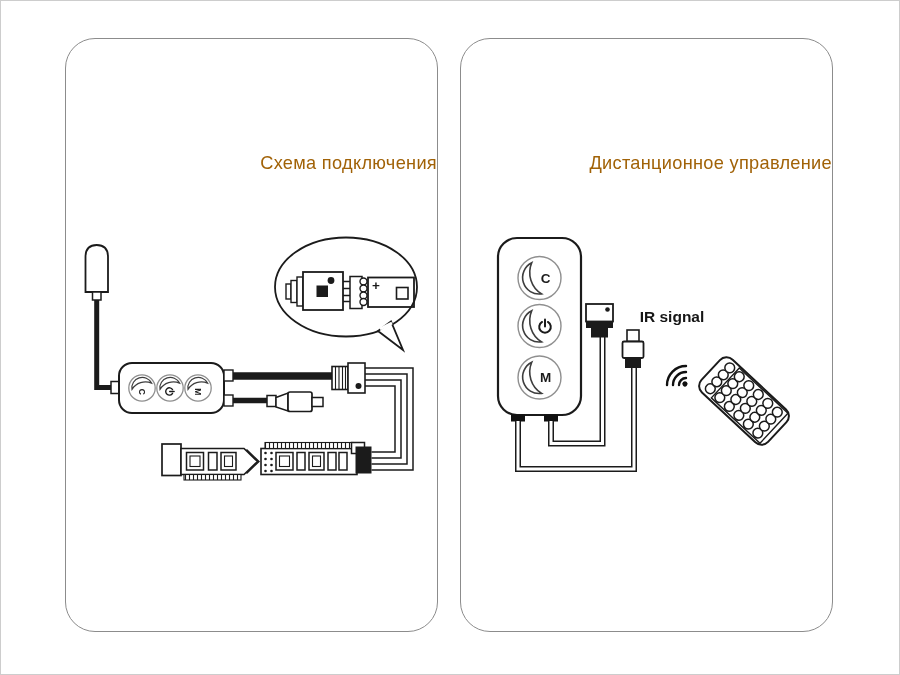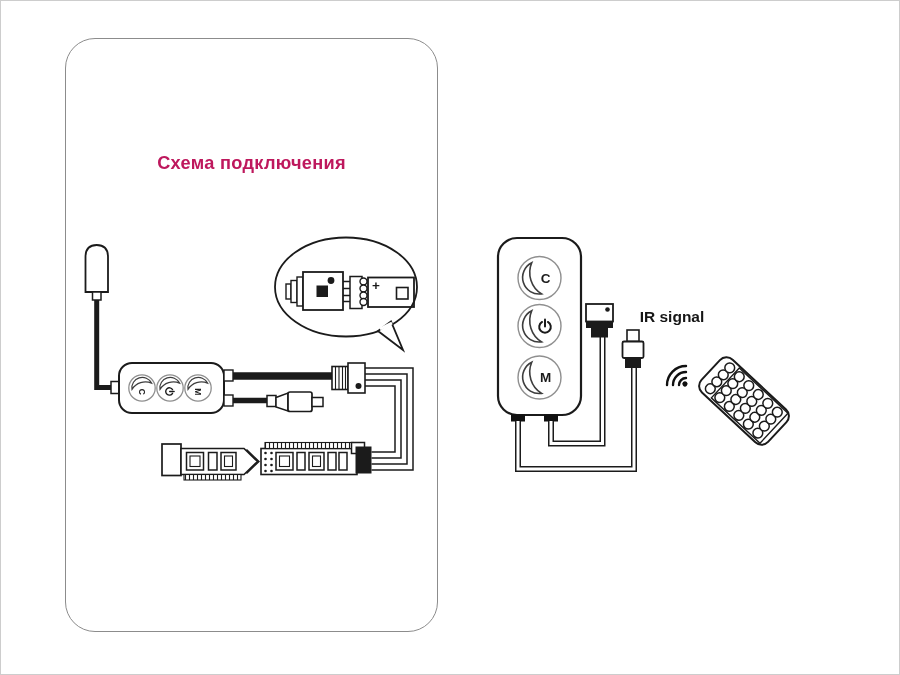--- a/index.html
+++ b/index.html
@@ -8,35 +8,38 @@
     box-shadow:inset 0 0 0 1px #cdcdcd;
     font-family:"Liberation Sans", sans-serif;overflow:hidden;
   }
   .panel{
     position:absolute;top:38px;width:373px;height:594px;
     border:1.2px solid #8c8c8c;border-radius:30px;background:#fff;box-sizing:border-box;
   }
   .panel.left{left:65px;}
   .panel.right{left:460px;}
   .panel-title{
-    position:absolute;top:114px;left:0;width:100%;text-align:center;
-    font-size:18.2px;font-weight:700;letter-spacing:.3px;color:#be185d;
+    position:absolute;top:114px;left:0;width:100%;text-align:right;
+    font-size:18.2px;font-weight:400;letter-spacing:.3px;color:#a16207;
   }
   svg.art{position:absolute;left:0;top:0;width:900px;height:675px;pointer-events:none;}
   svg text{font-family:"Liberation Sans", sans-serif;}
 </style>
 </head>
 <body>
 
 <div class="canvas">
 
   <div class="panel left">
     <div class="panel-title">Схема подключения</div>
   </div>
 
+  <div class="panel right">
+    <div class="panel-title">Дистанционное управление</div>
+  </div>
 
   <svg class="art" viewBox="0 0 900 675">
     <defs>
       <pattern id="hatch" width="4" height="7" patternUnits="userSpaceOnUse">
         <rect width="4" height="7" fill="#ffffff"></rect>
         <path d="M1.5,0 V7" stroke="#1b1b1b" stroke-width="1.1"></path>
       </pattern>
     </defs>
 
     <g stroke="#1b1b1b" fill="#fff">

